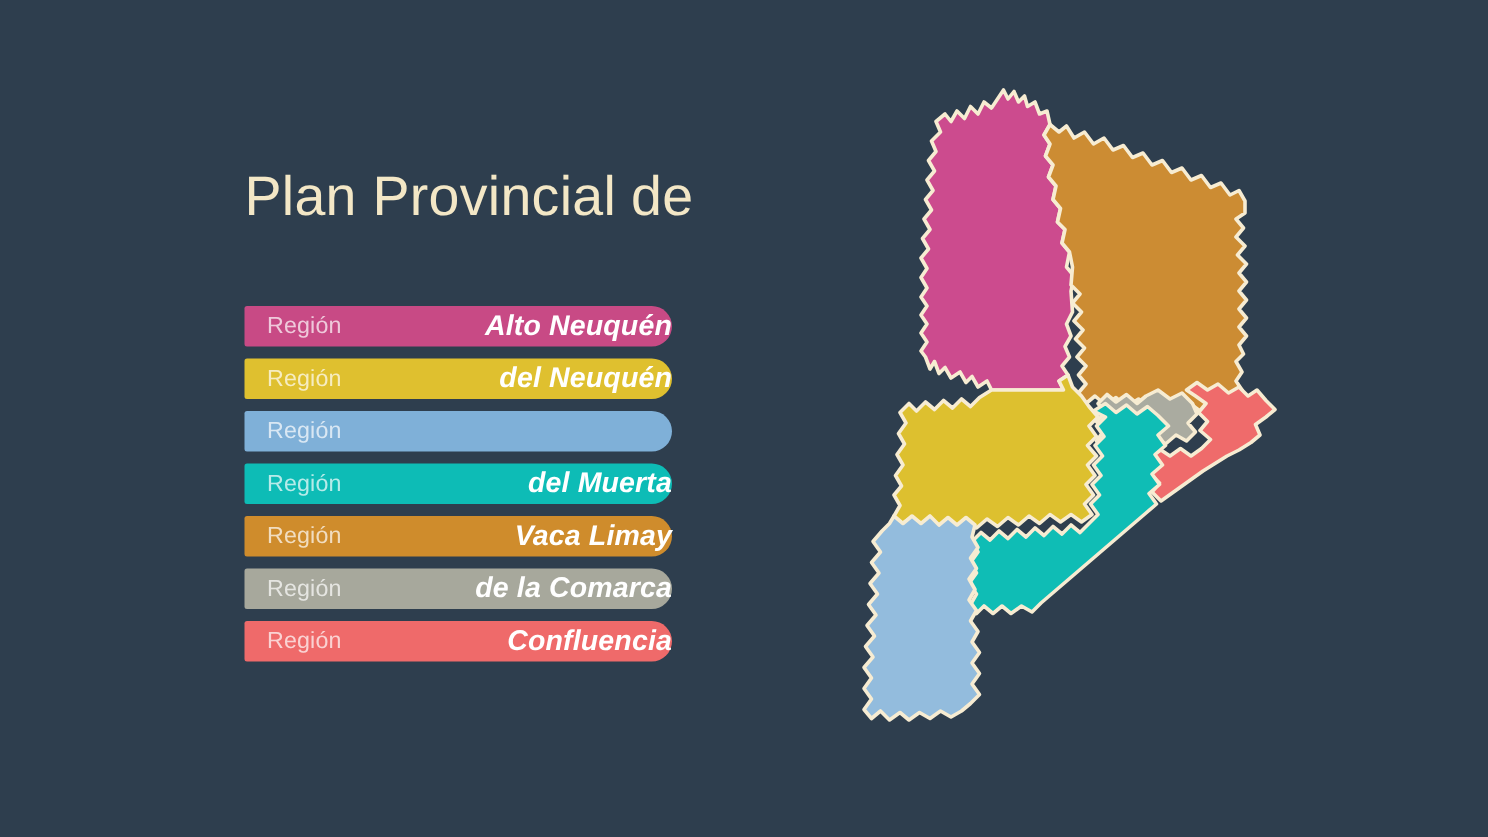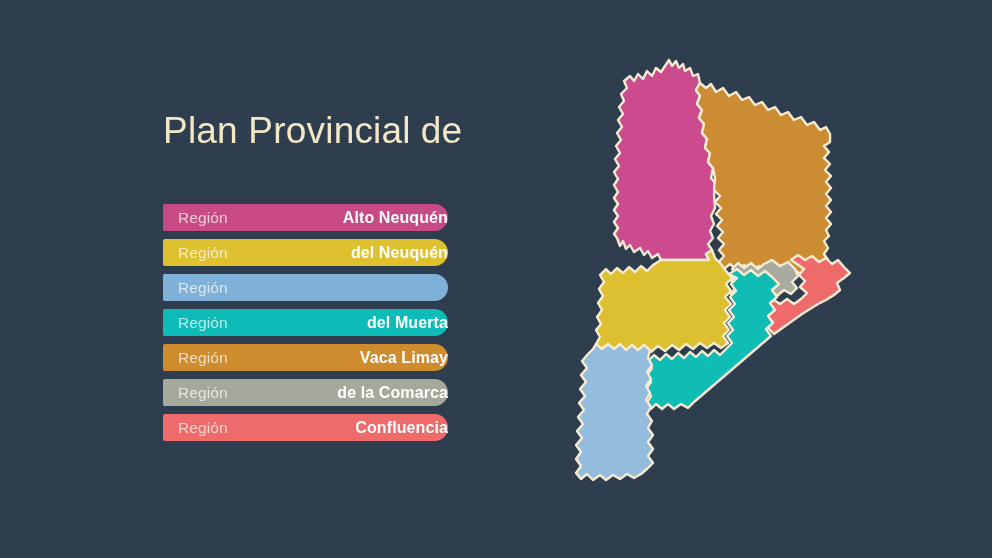--- a/index.html
+++ b/index.html
@@ -64,26 +64,27 @@
     justify-content: space-between;
   }
   .legend-row .lbl-pre {
     font-size: 15.5px;
     font-weight: 400;
     color: rgba(255,255,255,0.70);
     letter-spacing: 0.1px;
     white-space: nowrap;
   }
   .legend-row .lbl-name {
-    font-size: 16px;
+    font-size: 19px;
     font-weight: 700;
     color: #ffffff;
     letter-spacing: 0.1px;
     white-space: nowrap;
     margin-left: 5px;
+    font-style: italic;
   }
 
   
   .w0 { width: 285px; }
   .w1 { width: 285px; }
   .w2 { width: 285px; }
   .w3 { width: 285px; }
   .w4 { width: 285px; }
   .w5 { width: 285px; }
   .w6 { width: 285px; }

